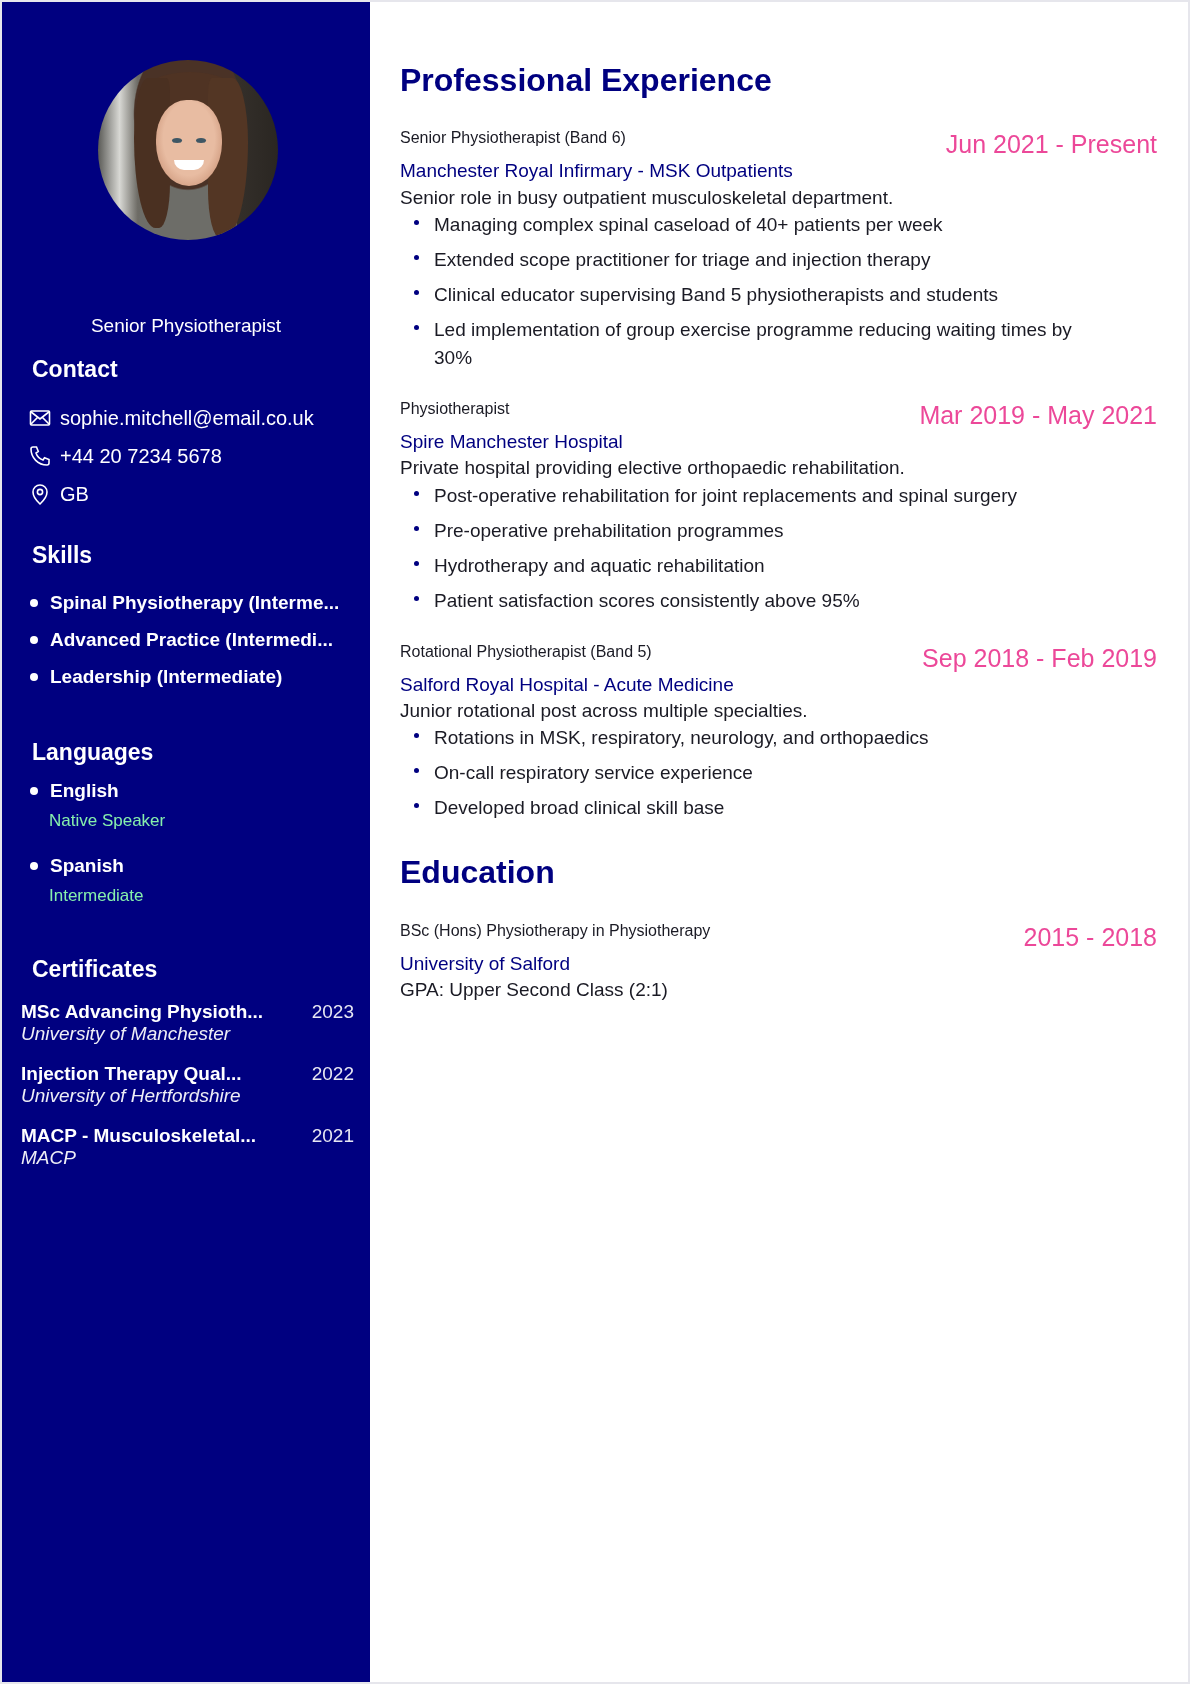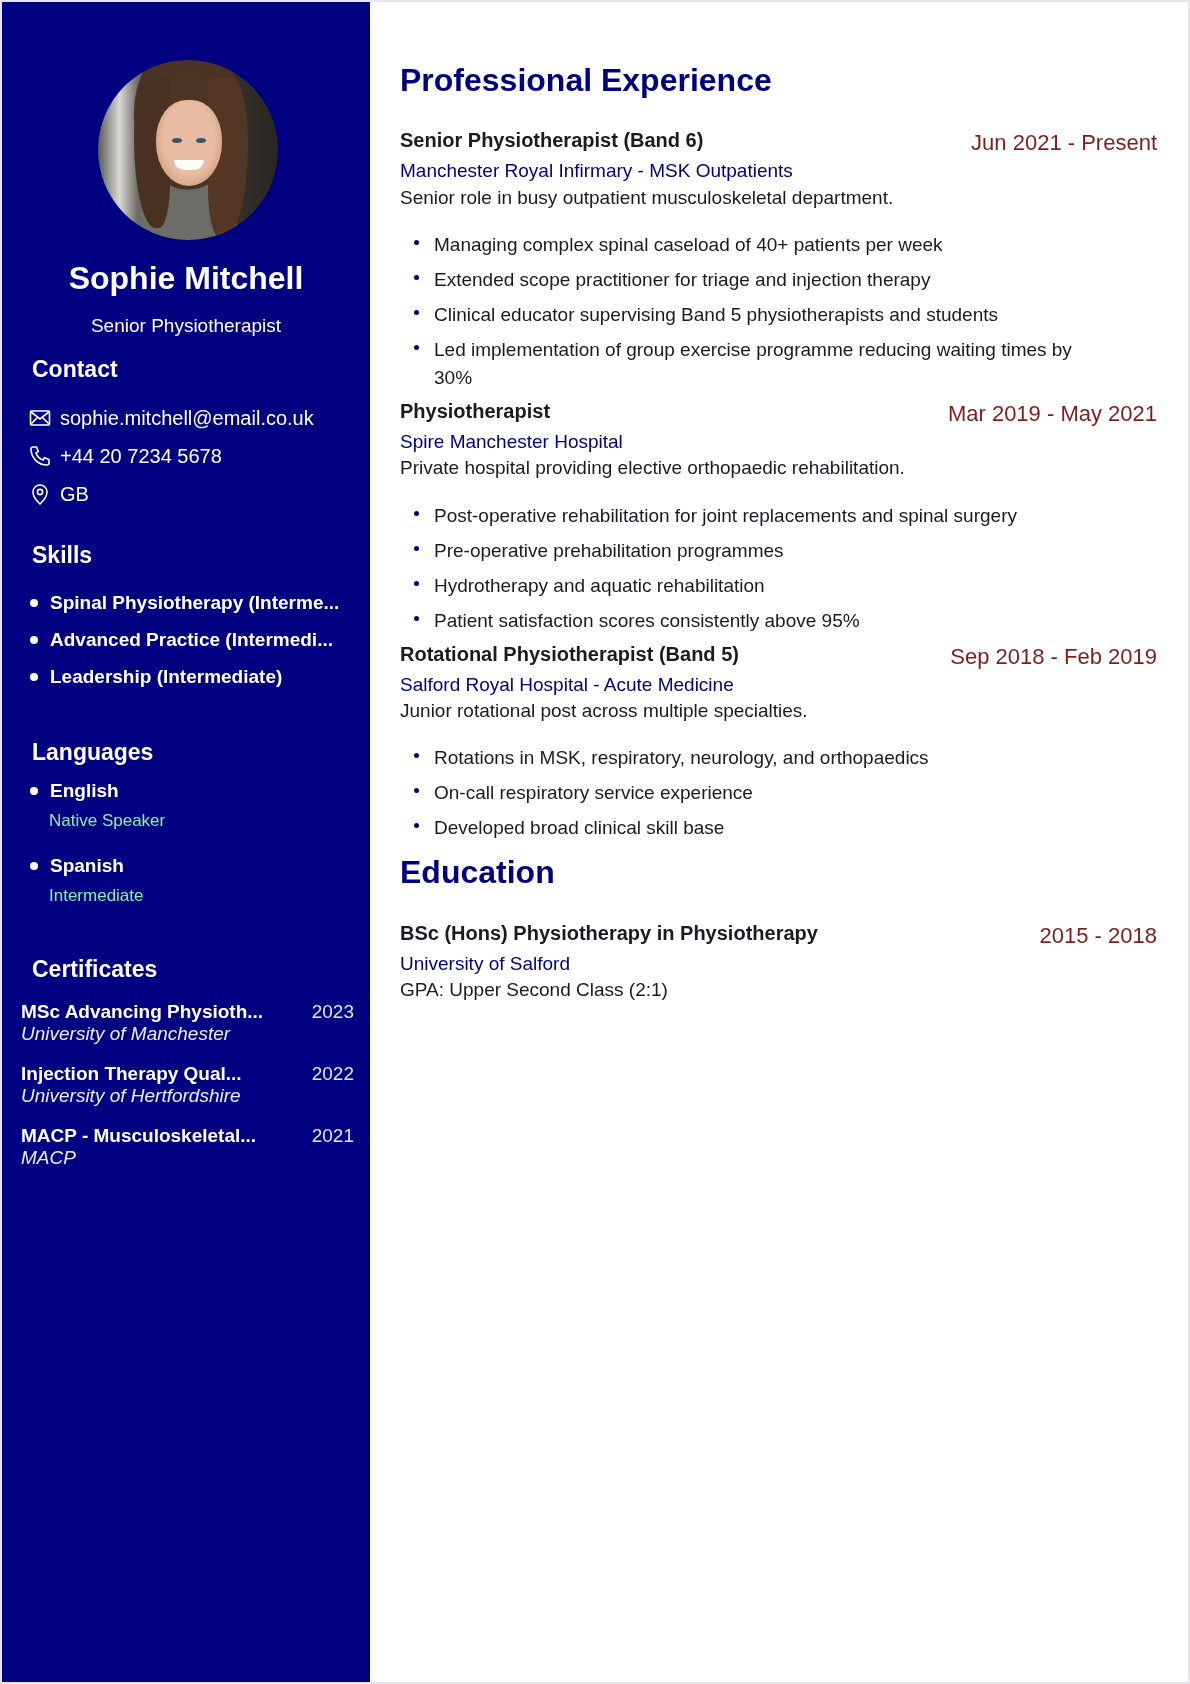--- a/index.html
+++ b/index.html
@@ -42,44 +42,43 @@
   .skill { position: absolute; left: 28px; font-size: 19px; font-weight: bold; display: flex; align-items: center; white-space: nowrap; }
   .dot { width: 8px; height: 8px; border-radius: 50%; background: #fff; margin-right: 12px; flex: none; }
   .lang-sub { position: absolute; left: 47px; font-size: 17px; color: #86efac; }
 
   .cert-t { position: absolute; left: 19px; font-size: 19px; font-weight: bold; white-space: nowrap; }
   .cert-y { position: absolute; right: 16px; font-size: 19px; color: #e6e6f2; }
   .cert-s { position: absolute; left: 19px; font-size: 19px; color: #eeeef6; font-style: italic; }
 
   .main { position: absolute; left: 398px; top: 0; width: 757px; }
   .h2 { position: absolute; left: 0; font-size: 32px; font-weight: bold; color: #000080; }
-  .job-title { position: absolute; left: 0; font-size: 20px; font-weight: bold; color: #1a1a24; }
-  .job-date { position: absolute; right: 0; font-size: 22px; color: #7f1d1d; }
+  .job-title { position: absolute; left: 0; font-size: 16px; font-weight: normal; color: #1a1a24; }
+  .job-date { position: absolute; right: 0; font-size: 25px; color: #ec4899; }
   .company { position: absolute; left: 0; font-size: 19px; color: #000080; }
   .desc { position: absolute; left: 0; font-size: 19px; color: #1a1a24; }
-  .bullet { position: absolute; left: 14px; width: 660px; font-size: 19px; color: #1a1a24; line-height: 28px; padding-left: 20px; margin-top: 20px; }
+  .bullet { position: absolute; left: 14px; width: 660px; font-size: 19px; color: #1a1a24; line-height: 28px; padding-left: 20px; }
   .bullet::before { content: ""; position: absolute; left: 0; top: 9px; width: 5px; height: 5px; border-radius: 50%; background: #000080; }
 </style>
 </head>
 <body>
 
 <div class="page">
 
   <aside class="sidebar">
     <div class="photo" title="Profile photo of Sophie Mitchell">
       <div class="hair-top"></div>
       <div class="hair-l"></div>
       <div class="hair-r"></div>
       <div class="face"></div>
       <div class="eye" style="left:74px"></div>
       <div class="eye" style="left:98px"></div>
       <div class="smile"></div>
     </div>
 
-    <div class="name">Sophie Mitchell</div>
     <div class="title">Senior Physiotherapist</div>
 
     <div class="sb-h" style="top:354px">Contact</div>
     <div class="contact-row" style="top:404px">
       <svg viewBox="0 0 24 24" fill="none" stroke="#fff" stroke-width="1.6">
         <rect x="2.5" y="5" width="19" height="14" rx="1"></rect>
         <path d="M2.5 5.5 L12 13 L21.5 5.5"></path>
         <path d="M2.5 18.5 L9.5 11.5 M21.5 18.5 L14.5 11.5"></path>
       </svg>
       <span>sophie.mitchell@email.co.uk</span>

